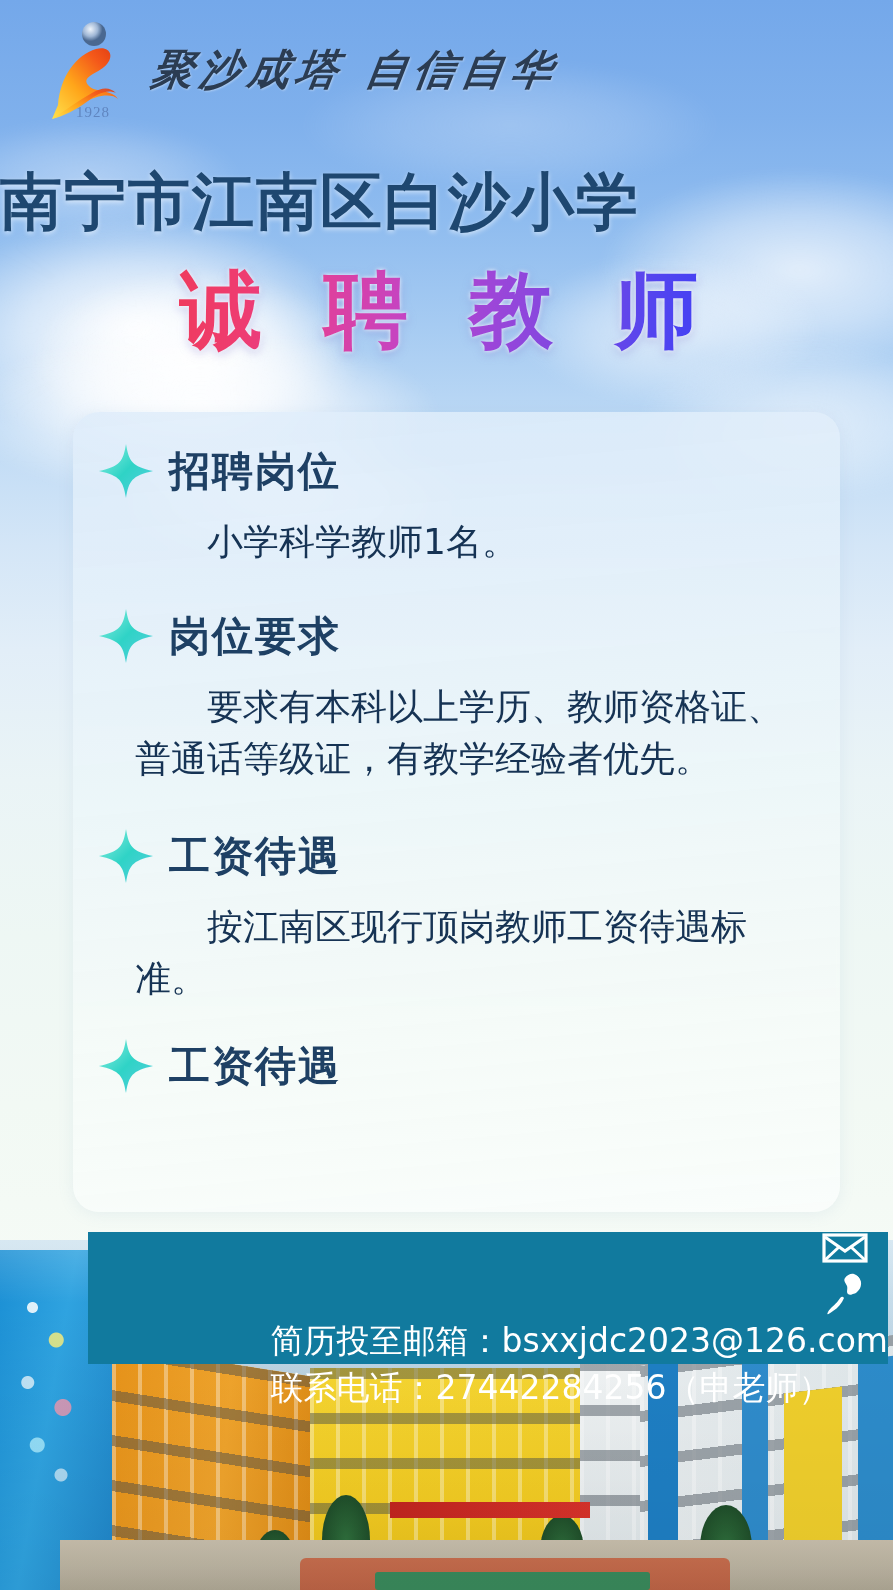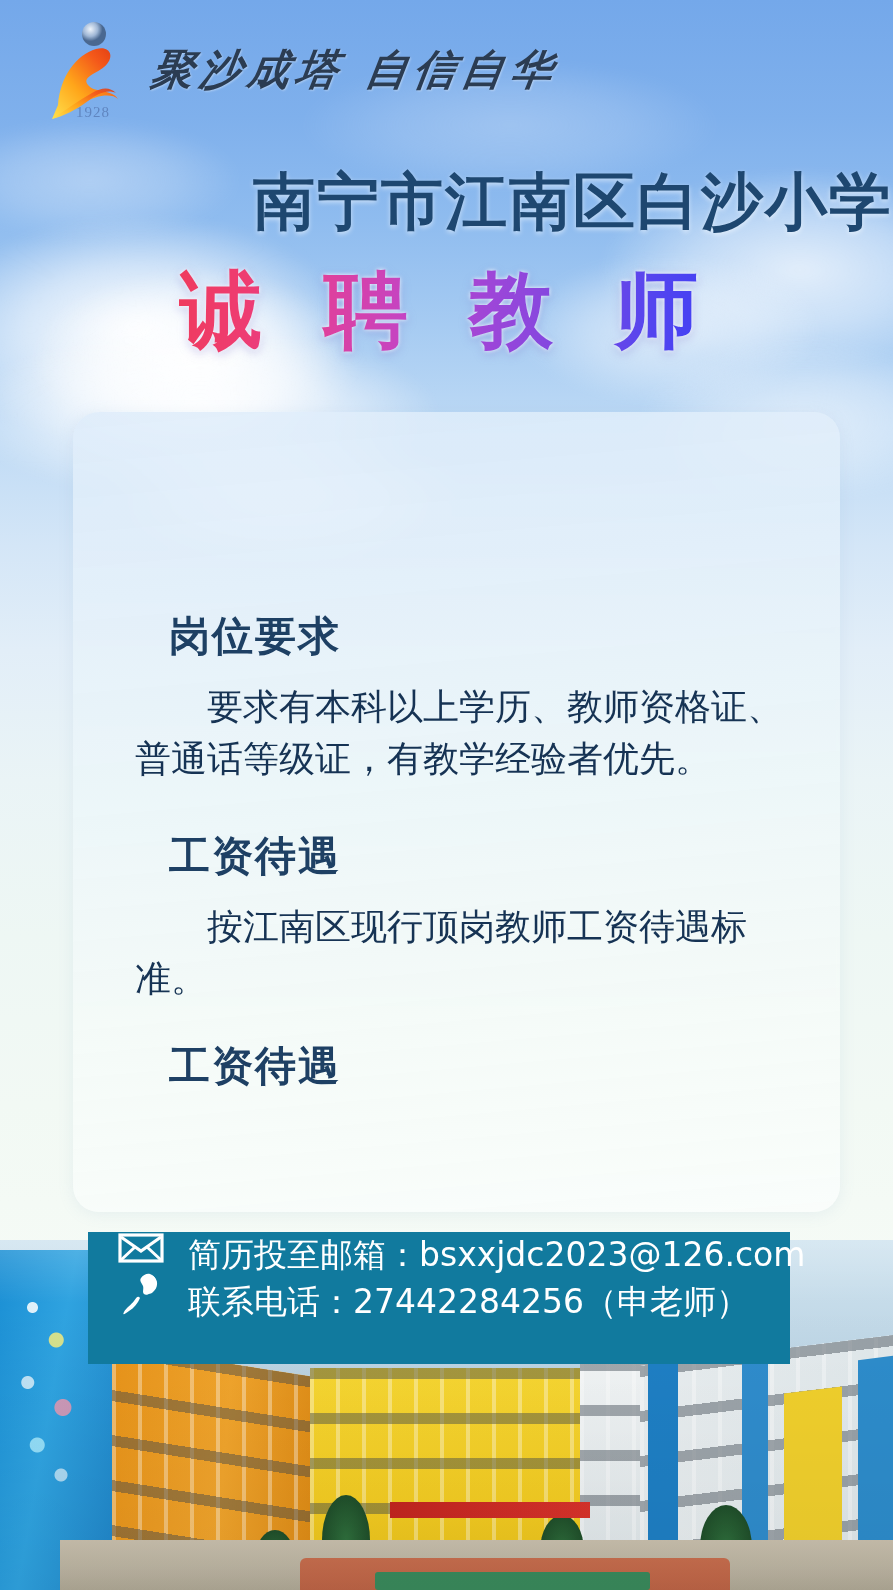--- a/index.html
+++ b/index.html
@@ -68,21 +68,21 @@
     color:#2b3c52;
     font-family:"DejaVu Serif","Liberation Serif",serif;
     text-shadow:1px 1px 2px rgba(255,255,255,.35);
     transform:skewX(-8deg);
   }
   .slogan .gap { display:inline-block; width:22px; }
 
   
   .school-name {
     position:absolute; left:0; top:160px; width:893px;
-    text-align:right;
+    text-align:left;
     font-size:62px; font-weight:bold; letter-spacing:2px;
     color:#1e4770;
     font-family:"DejaVu Sans","Liberation Sans",sans-serif;
     text-shadow:0 2px 5px rgba(255,255,255,.55);
   }
 
   
   .headline {
     position:absolute; left:0; top:262px; width:893px;
     text-align:center;
@@ -135,23 +135,23 @@
     font-size:36px; line-height:1.45;
     color:#163354;
     text-indent:2em;
     font-family:"DejaVu Sans","Liberation Sans",sans-serif;
     letter-spacing:0px;
   }
 
   
   .contact {
     position:absolute; left:88px; top:1232px;
-    width:702px; height:132px;
+    width:800px; height:132px;
     background:#117a9e;
-    display:flex; align-items:flex-start;
+    display:flex; align-items:flex-end;flex-direction:column;
   }
   .contact-icons {
     width:86px; flex:none; display:flex; flex-direction:column;
     align-items:center; justify-content:center; gap:8px;
     margin-left:10px;
   }
   .contact-lines {
     flex:1; color:#ffffff;
     font-size:33px; line-height:1.42;
     font-family:"DejaVu Sans","Liberation Sans",sans-serif;
@@ -295,20 +295,36 @@
   </div>
 
   <div class="school-name">南宁市江南区白沙小学</div>
 
   <div class="headline">
     <span class="grad">诚 聘 教 师</span>
   </div>
 
   <div class="card">
 
+    <div class="section" style="top:30px;">
+      <div class="sec-head">
+        <svg class="star" viewBox="0 0 60 60">
+          <defs>
+            <linearGradient id="gs1" x1="0" y1="0" x2="1" y2="1">
+              <stop offset="0%" stop-color="#8ff0e0"></stop>
+              <stop offset="50%" stop-color="#2fd3c6"></stop>
+              <stop offset="100%" stop-color="#58cfe0"></stop>
+            </linearGradient>
+          </defs>
+          <path d="M30,2 C33,20 36,25 58,30 C36,35 33,40 30,58 C27,40 24,35 2,30 C24,25 27,20 30,2 Z" fill="url(#gs1)"></path>
+        </svg>
+        <div class="sec-title">招聘岗位</div>
+      </div>
+      <div class="sec-body">小学科学教师1名。</div>
+    </div>
 
     <div class="section" style="top:415px;">
       <div class="sec-head">
         <svg class="star" viewBox="0 0 60 60">
           <path d="M30,2 C33,20 36,25 58,30 C36,35 33,40 30,58 C27,40 24,35 2,30 C24,25 27,20 30,2 Z" fill="url(#gs1)"></path>
         </svg>
         <div class="sec-title">工资待遇</div>
       </div>
       <div class="sec-body">按江南区现行顶岗教师工资待遇标准。</div>
     </div>

